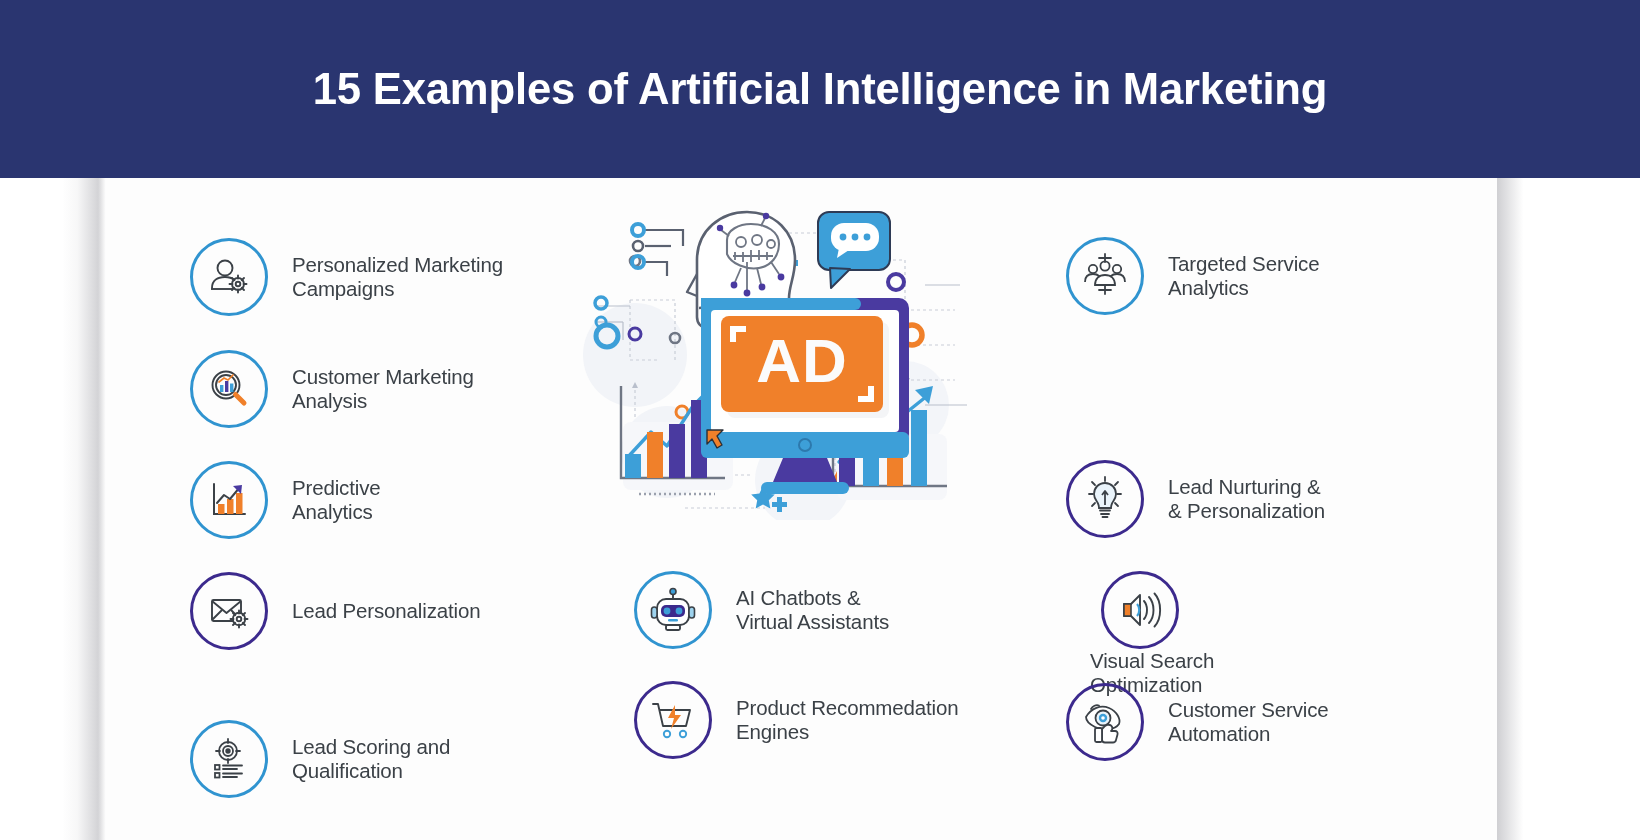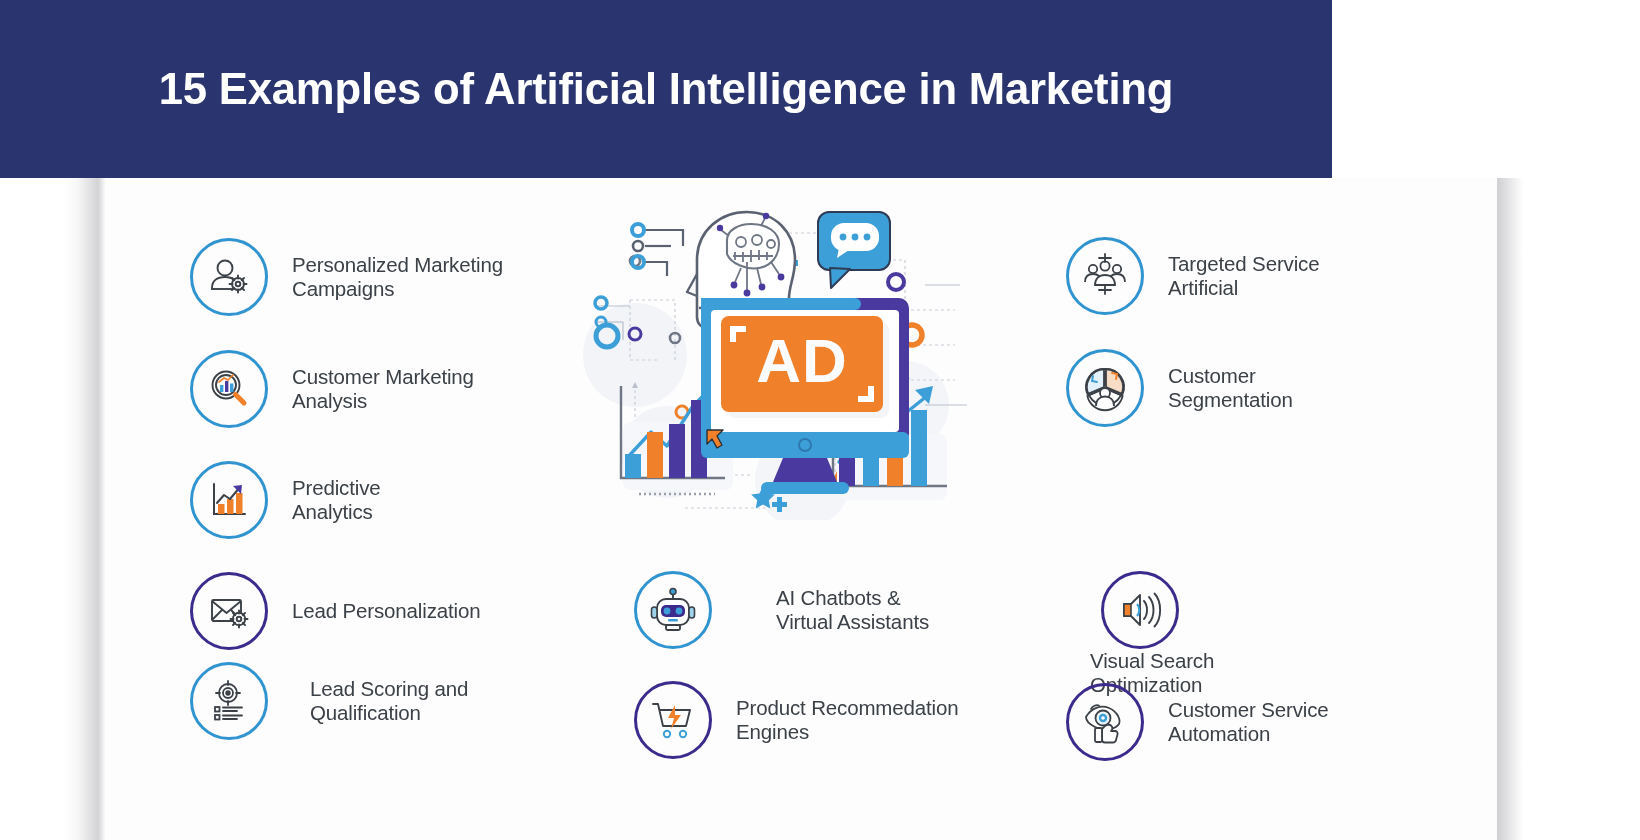--- a/index.html
+++ b/index.html
@@ -6,21 +6,21 @@
   html, body {
     width: 1640px; height: 840px;
     background: #ffffff;
     font-family: "Liberation Sans", sans-serif;
     overflow: hidden;
   }
   #root { position: relative; width: 1640px; height: 840px; background:#ffffff; }
 
   
   .header-band {
-    position: absolute; left: 0; top: 0; width: 1332px; height: 178px;
+    position: absolute; left: 0; top: 0; width: 1640px; height: 178px;
     background: #2a3570;
     display: flex; align-items: center; justify-content: center;
   }
   .header-title {
     color: #ffffff;
     font-size: 45px;
     font-weight: bold;
     letter-spacing: -0.2px;
     font-family: "Liberation Sans", sans-serif;
     white-space: nowrap;
@@ -66,22 +66,22 @@
     letter-spacing: -0.15px;
   }
 
   
   .col-left  { left: 190px; }
   .col-mid   { left: 634px; }
   .col-right { left: 1066px; }
 
   
   .r1 { top: 238px; }  .r2 { top: 350px; }  .r3 { top: 461px; }
-  .r4 { top: 572px; }  .r5 { top: 662px; gap: 18px; }
-  .m4 { top: 571px; gap: 40px; }  .m5 { top: 681px; }
+  .r4 { top: 572px; }  .r5 { top: 720px; }
+  .m4 { top: 571px; }  .m5 { top: 681px; }
   .q1 { top: 237px; }  .q2 { top: 349px; }  .q3 { top: 460px; }
   .q4 { top: 571px; flex-direction: column; }  .q5 { top: 683px; }
 
   
   .hero { position: absolute; left: 575px; top: 190px; width: 410px; height: 330px; }
   .hero svg { display:block; width: 410px; height: 330px; }
 </style>
 </head>
 <body>
 
@@ -379,41 +379,41 @@
         <circle cx="24" cy="14" r="4.6"></circle>
         <circle cx="12" cy="17" r="4.2"></circle>
         <circle cx="36" cy="17" r="4.2"></circle>
         <path d="M4 30 C4 24.5 7.5 22 12 22 C16.5 22 20 24.5 20 30"></path>
         <path d="M28 30 C28 24.5 31.5 22 36 22 C40.5 22 44 24.5 44 30"></path>
         <path d="M14 33 C14 26.5 18 23 24 23 C30 23 34 26.5 34 33 Z" fill="#ffffff"></path>
         <path d="M24 33 V42 M18 38 h12" stroke-linecap="round"></path>
       </svg>
     </div>
     <div class="label">Targeted Service
-Artificial</div>
-  </div>
-
-  <div class="item col-right q2">
-    <div class="ring">
+Analytics</div>
+  </div>
+
+
+  <div class="item col-right q3">
+    <div class="ring purple">
       <svg width="48" height="48" viewBox="0 0 48 48" fill="none" stroke="#3b4147" stroke-width="1.8">
-        <path d="M23 23 L23 5 A18 18 0 0 0 6.4 30 Z" fill="#e3f1fb"></path>
-        <path d="M25 23 L25 5 A18 18 0 0 1 41.6 30 Z" fill="#f7dcc6"></path>
-        <path d="M23 25 L6.4 32 A18 18 0 0 0 41.6 32 L25 25 Z" fill="#ffffff"></path>
-        <path d="M24 5 A18 18 0 1 1 23.9 5"></path>
-        <path d="M24 7 V22 M23 24 L8 31 M25 24 L40 31"></path>
-        <path d="M31 9 l5 1 -1 5" stroke="#f0802a" stroke-width="2" stroke-linecap="round" fill="none"></path>
-        <path d="M12 12 l-1 5 5 1" stroke="#3d9fd8" stroke-width="2" stroke-linecap="round" fill="none"></path>
-        <circle cx="24" cy="29" r="5" fill="#ffffff"></circle>
-        <path d="M15 42 C15 35.5 19 32.5 24 32.5 C29 32.5 33 35.5 33 42" fill="#ffffff"></path>
-      </svg>
-    </div>
-    <div class="label">Customer
-Segmentation</div>
-  </div>
-
+        <path d="M24 8 C17.5 8 13 13 13 19 C13 23.5 15.5 25.5 17 28.5 C18 30.5 18 32 18 33 H30 C30 32 30 30.5 31 28.5 C32.5 25.5 35 23.5 35 19 C35 13 30.5 8 24 8 Z" fill="#eaf4fb"></path>
+        <path d="M19 35.5 h10 M20 39 h8 M21.5 42 h5" stroke-linecap="round"></path>
+        <path d="M24 16 v14 M21 20 l3 -4 3 4" stroke-linejoin="round"></path>
+        <g stroke-linecap="round">
+          <path d="M24 2 v4"></path>
+          <path d="M8 19 h4 M36 19 h4"></path>
+          <path d="M11 7 l3 3 M37 7 l-3 3"></path>
+          <path d="M11 31 l3 -3 M37 31 l-3 -3"></path>
+        </g>
+      </svg>
+    </div>
+    <div class="label">Lead Nurturing &amp;
+&amp; Personalization</div>
+  </div>
 
   <div class="item col-right q4">
     <div class="ring purple">
       <svg width="48" height="48" viewBox="0 0 48 48" fill="none" stroke="#3b4147" stroke-width="1.9">
         <path d="M8 18 H15 L24 9 V39 L15 30 H8 Z" fill="#ffffff" stroke-linejoin="round"></path>
         <rect x="8" y="18" width="7" height="12" fill="#f0802a" stroke="#3b4147" stroke-width="1.6"></rect>
         <path d="M21 18 C24 21 24 27 21 30" stroke="#3d9fd8" stroke-width="2.2" fill="none"></path>
         <path d="M28 15 C32 19.5 32 28.5 28 33" stroke-linecap="round"></path>
         <path d="M33 11 C39 17.5 39 30.5 33 37" stroke-linecap="round"></path>
         <path d="M38.5 7.5 C46 15.5 46 32.5 38.5 40.5" stroke-linecap="round"></path>

